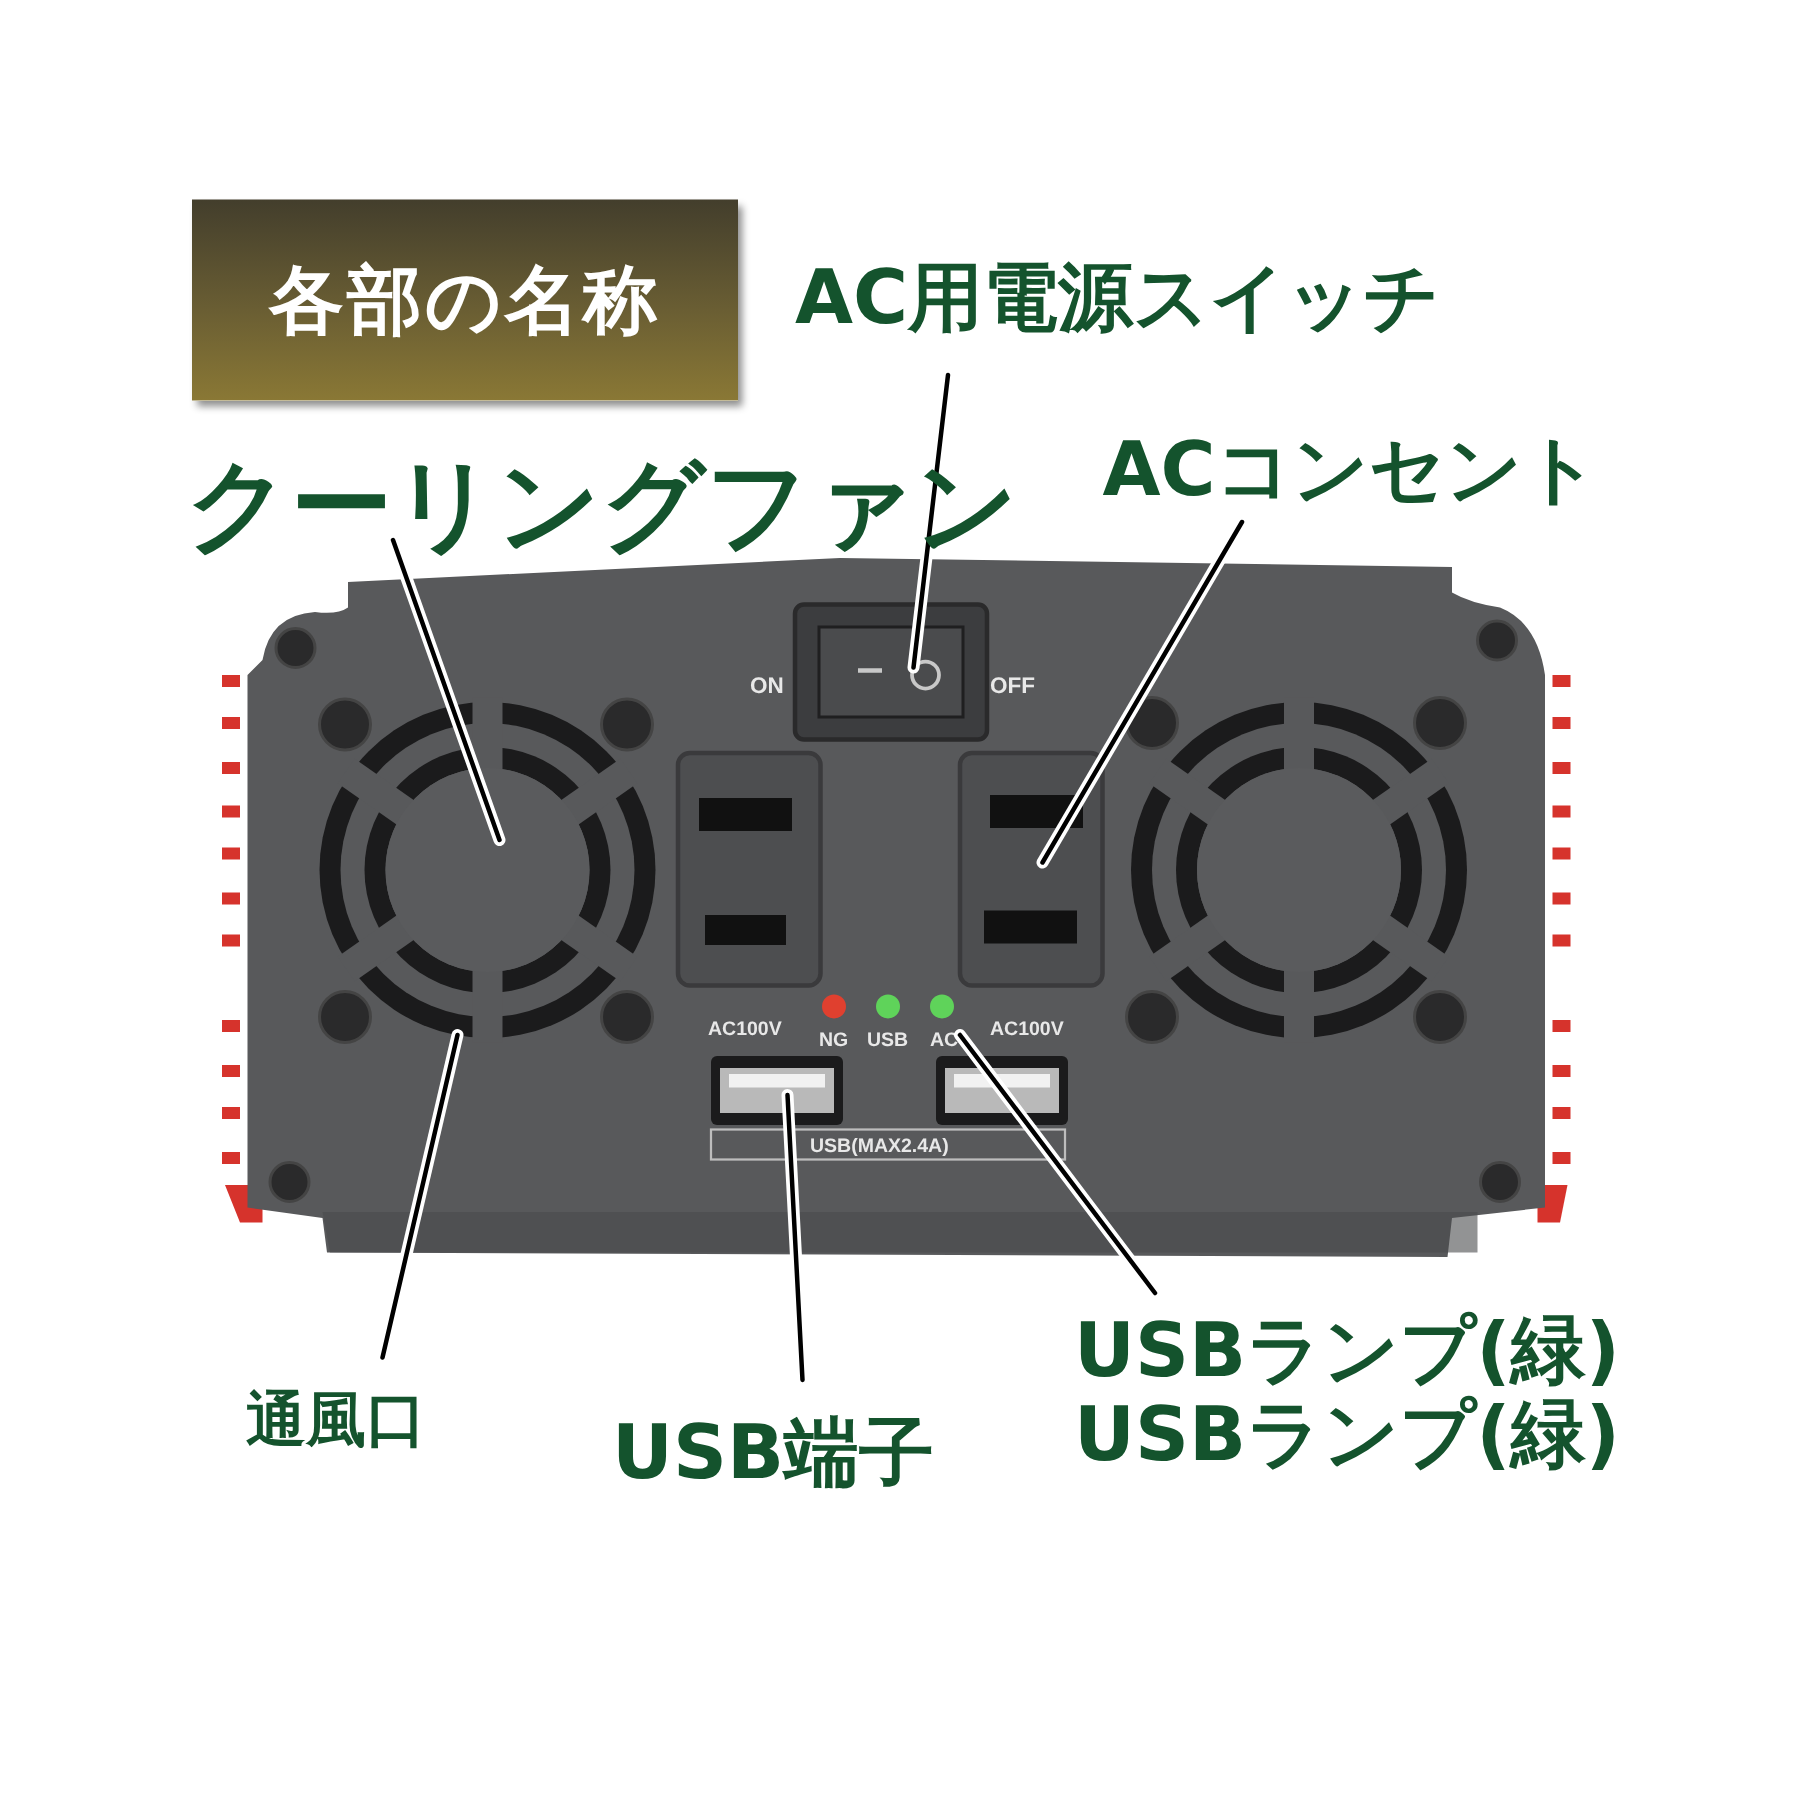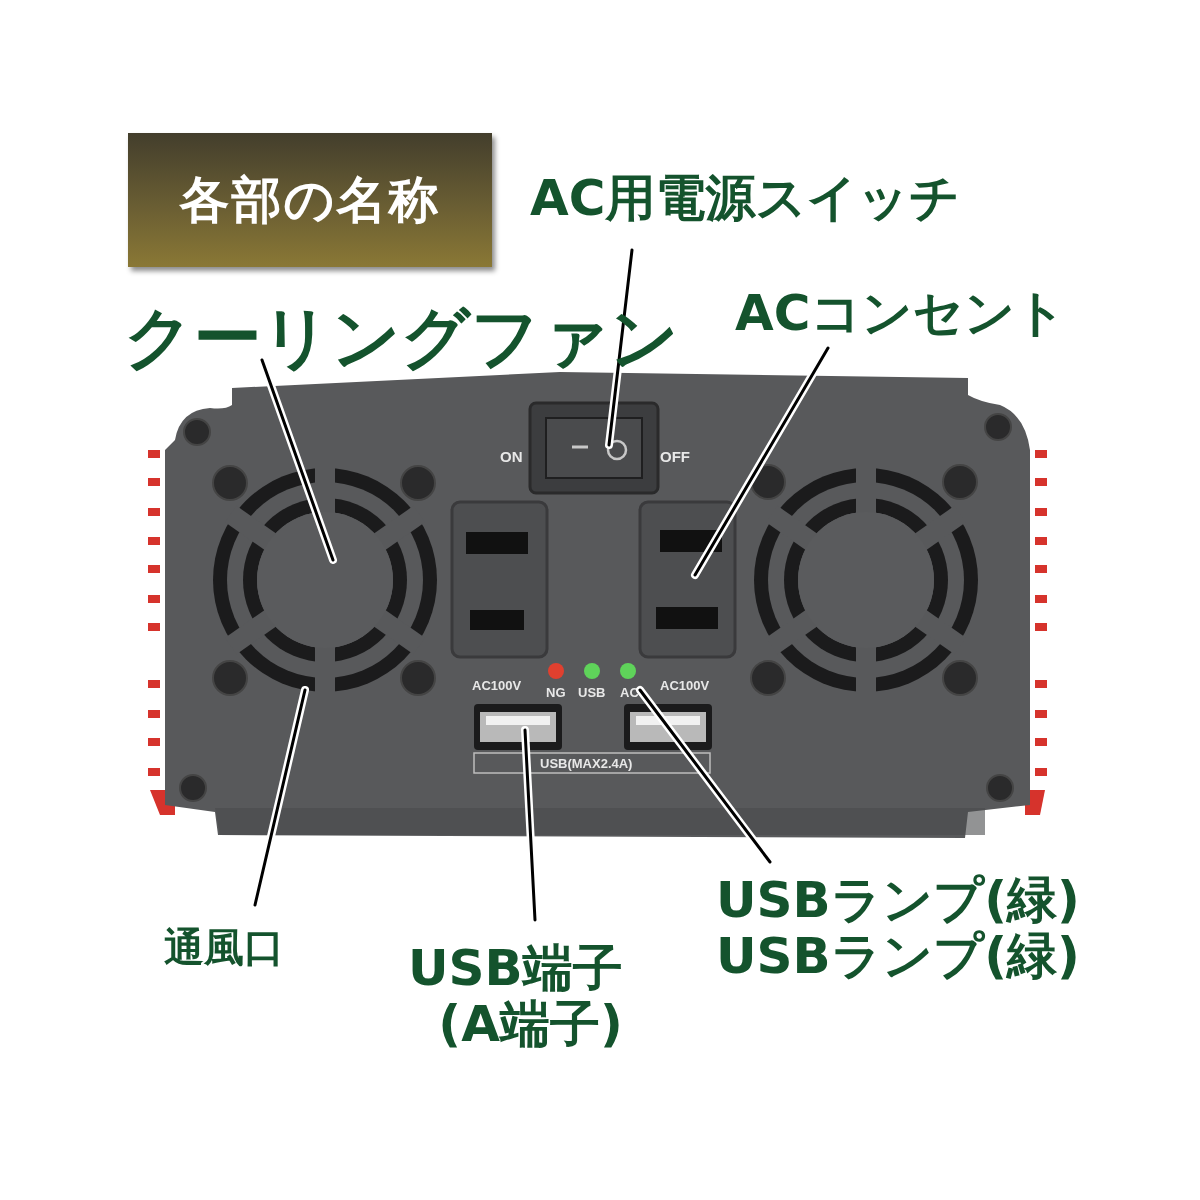--- a/index.html
+++ b/index.html
@@ -166,18 +166,17 @@
 <div class="title-badge">
   <span class="title-text">各部の名称</span>
 </div>
 
 <div class="label lbl-switch">AC用電源スイッチ</div>
 <div class="label lbl-fan">クーリングファン</div>
 <div class="label lbl-outlet">ACコンセント</div>
 <div class="label lbl-vent">通風口</div>
 <div class="label lbl-usb">
   <span class="lbl-line">USB端子</span>
-  <span class="lbl-line">(A端子)</span>
 </div>
 <div class="label lbl-lamps">
   <span class="lbl-line">USBランプ(緑)</span>
   <span class="lbl-line">USBランプ(緑)</span>
 </div>
 
 </body></html>

